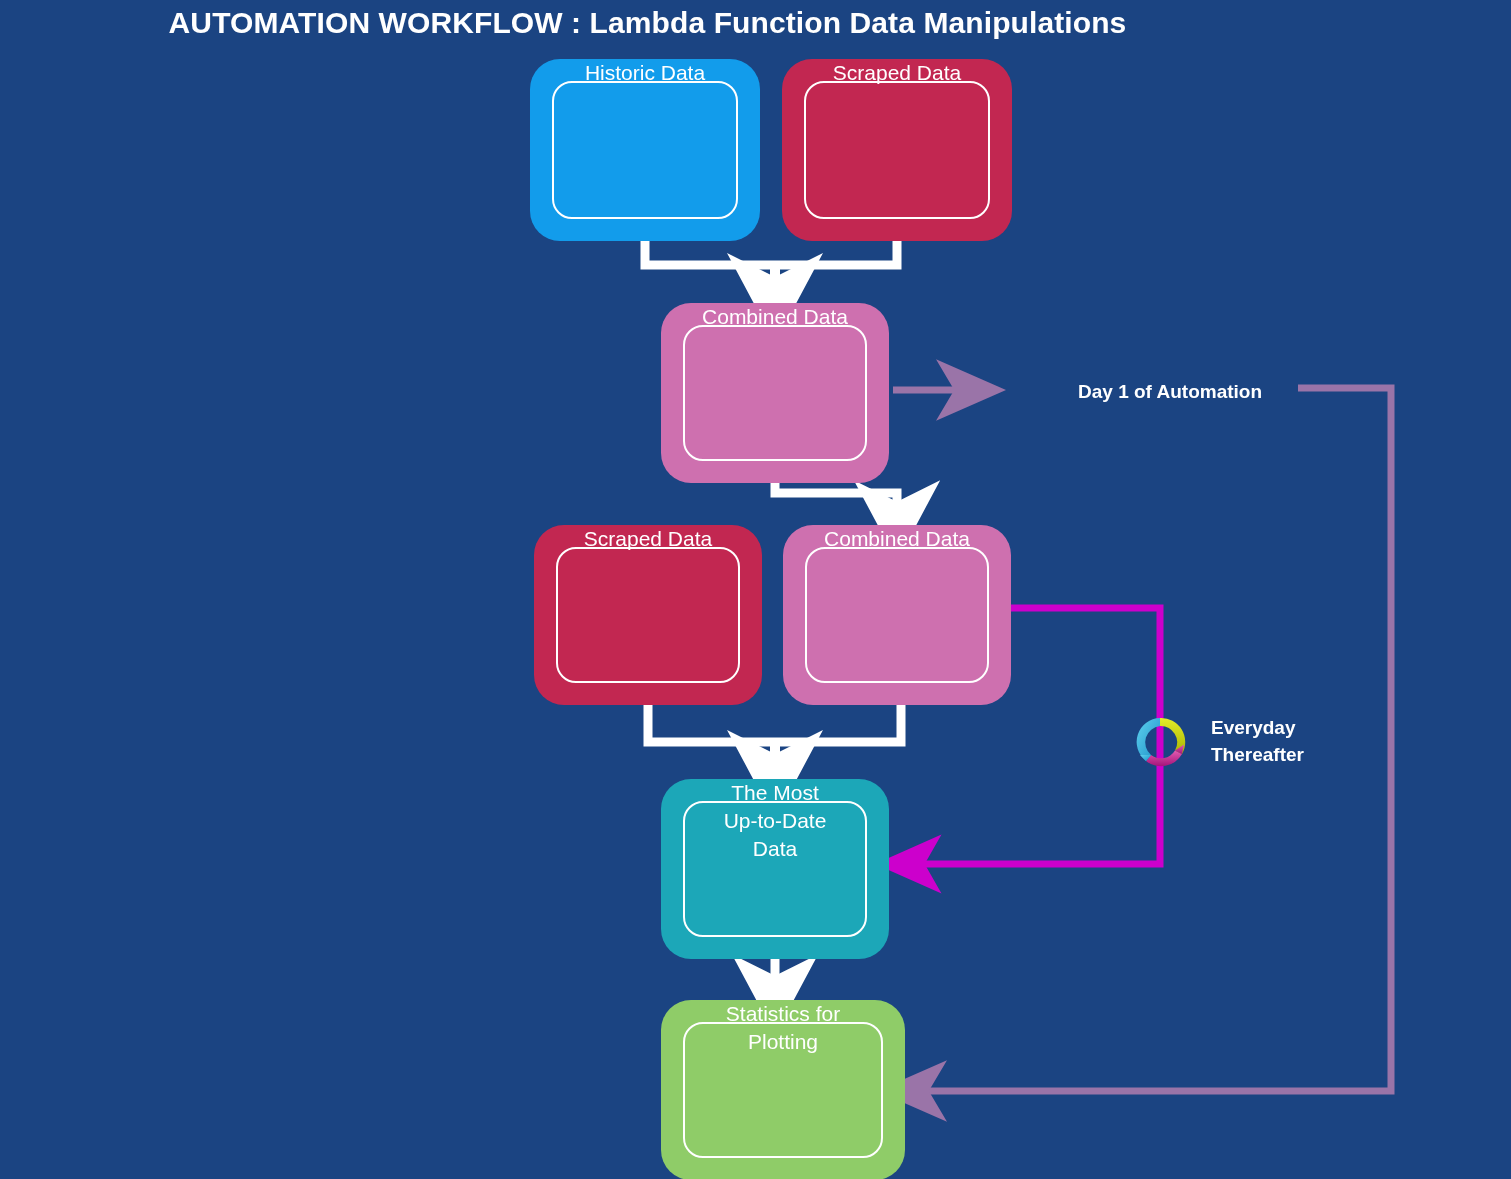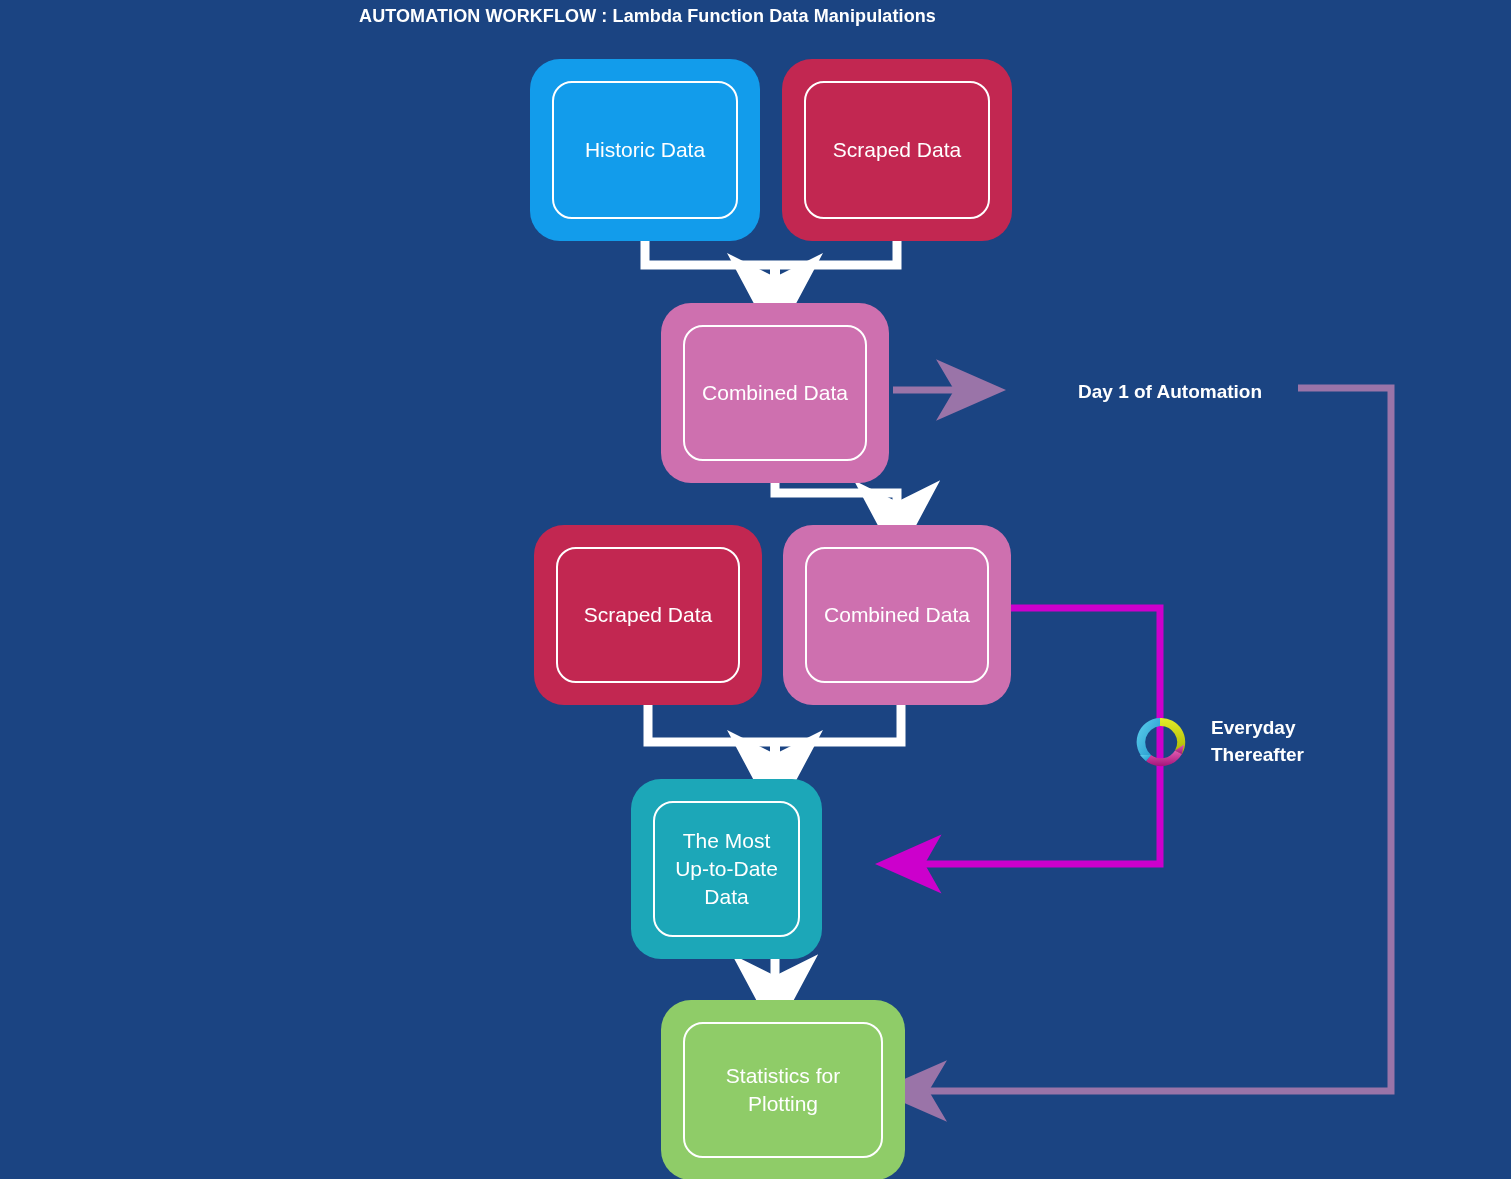--- a/index.html
+++ b/index.html
@@ -20,31 +20,30 @@
     width: 1511px;
     height: 1179px;
   }
   .title {
     position: absolute;
     left: 0;
     top: 6px;
     width: 1295px;
     text-align: center;
     color: #ffffff;
-    font-size: 18px;
+    font-size: 30px;
     font-weight: bold;
     letter-spacing: 0.1px;
     white-space: nowrap;
   }
   .node {
     position: absolute;
     box-sizing: border-box;
     border-radius: 30px;
     display: flex;
-    align-items: center;
     justify-content: center;
   }
   .node .inner {
     position: absolute;
     left: 22px;
     top: 22px;
     right: 22px;
     bottom: 22px;
     border: 2px solid #ffffff;
     border-radius: 20px;
@@ -172,21 +171,21 @@
   <div class="label">Combined Data</div>
 </div>
 <div class="node" id="n-scraped-data-2" style="left: 534px; top: 525px; width: 228px; height: 180px; background: rgb(194, 39, 81);">
   <div class="inner"></div>
   <div class="label">Scraped Data</div>
 </div>
 <div class="node" id="n-combined-data-2" style="left: 783px; top: 525px; width: 228px; height: 180px; background: rgb(206, 112, 175);">
   <div class="inner"></div>
   <div class="label">Combined Data</div>
 </div>
-<div class="node" id="n-most-up-to-date" style="left: 631px; top: 779px; width: 191px; height: 180px; background: rgb(28, 167, 184);">
+<div class="node" id="n-most-up-to-date" style="left: 661px; top: 779px; width: 228px; height: 180px; background: rgb(28, 167, 184);">
   <div class="inner"></div>
   <div class="label">The Most
 Up-to-Date
 Data</div>
 </div>
 <div class="node" id="n-statistics" style="left: 661px; top: 1000px; width: 244px; height: 180px; background: rgb(143, 204, 104);">
   <div class="inner"></div>
   <div class="label">Statistics for
 Plotting</div>
 </div>

